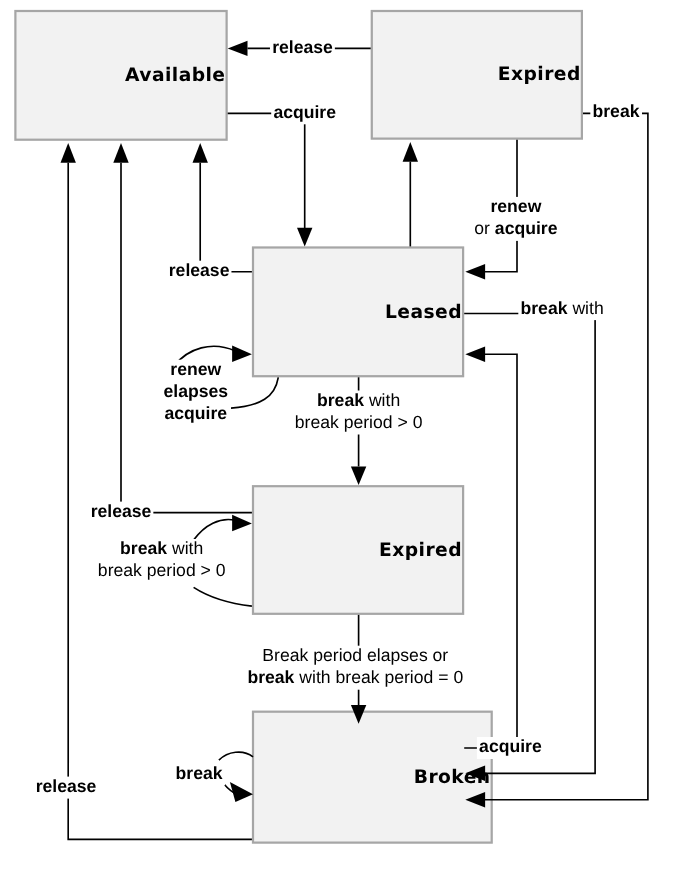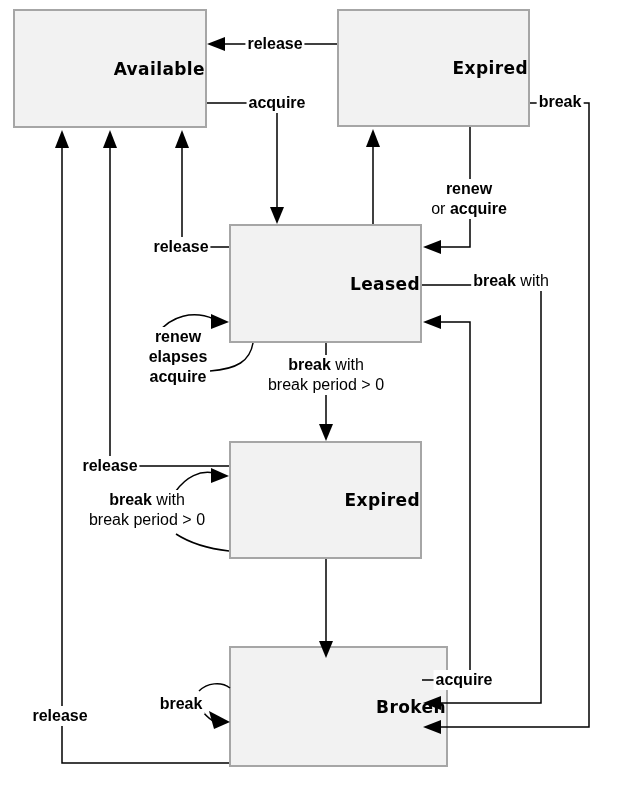--- a/index.html
+++ b/index.html
@@ -161,20 +161,24 @@
 
   <div class="lbl b" style="left:110px;top:466px">
     <span>release</span>
   </div>
 
   <div class="lbl" style="left:147px;top:510px">
     <div><span class="b">break</span><span> with</span></div>
     <div>break period &gt; 0</div>
   </div>
 
+  <div class="lbl" style="left:323px;top:607px">
+    <div>Break period elapses or</div>
+    <div><span class="b">break</span><span> with break period = 0</span></div>
+  </div>
 
   <div class="lbl b" style="left:464px;top:680px">
     <span>acquire</span>
   </div>
 
   <div class="lbl b" style="left:181px;top:704px">
     <span>break</span>
   </div>
 
   <div class="lbl b" style="left:60px;top:716px">

